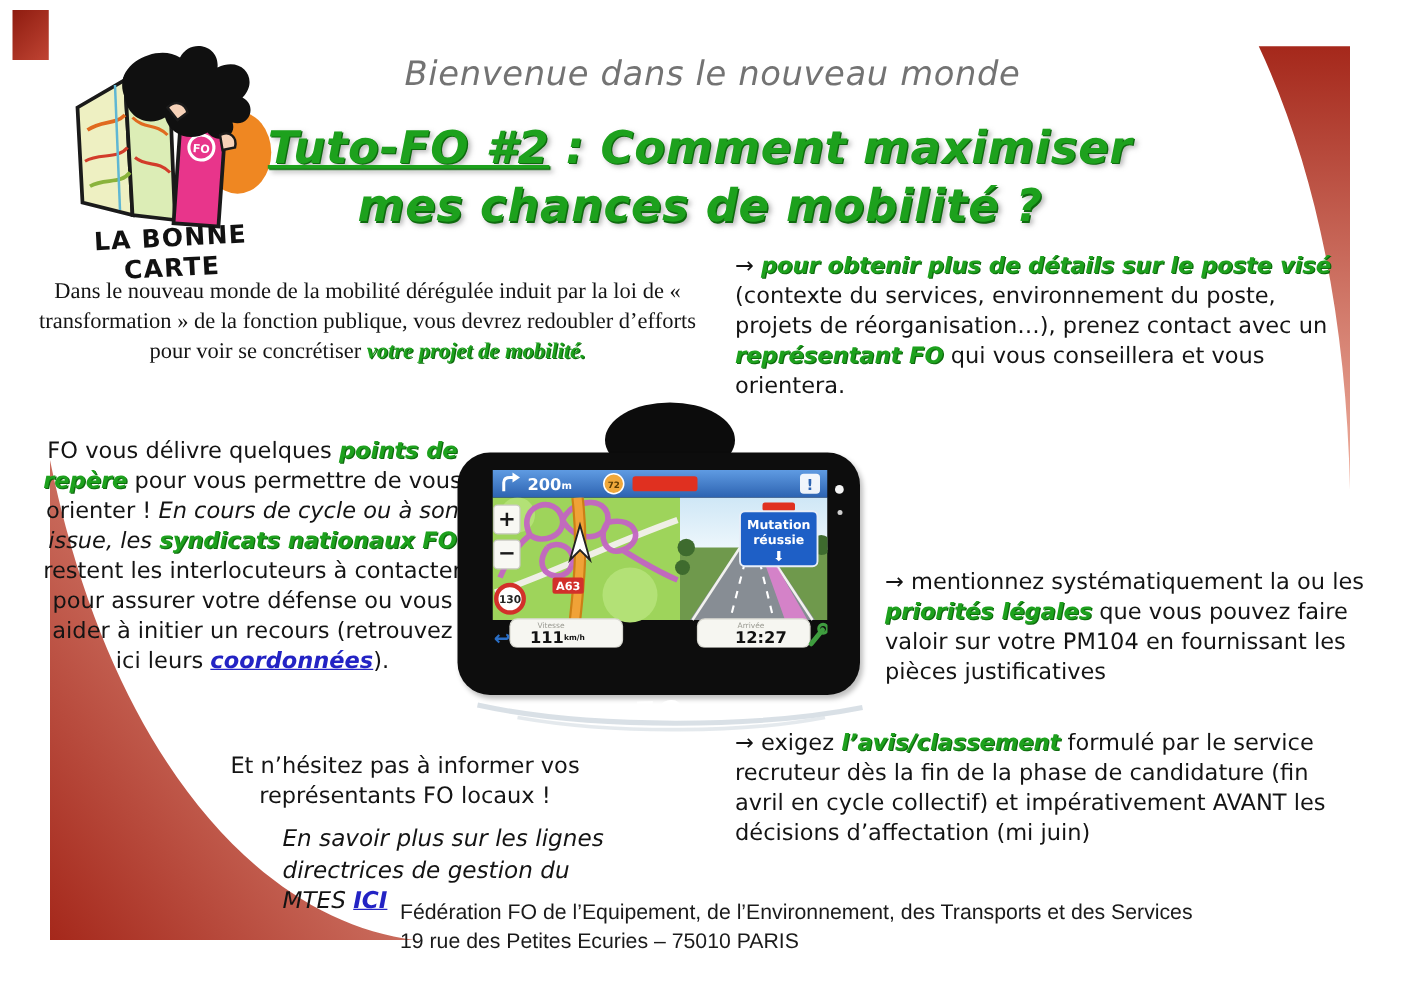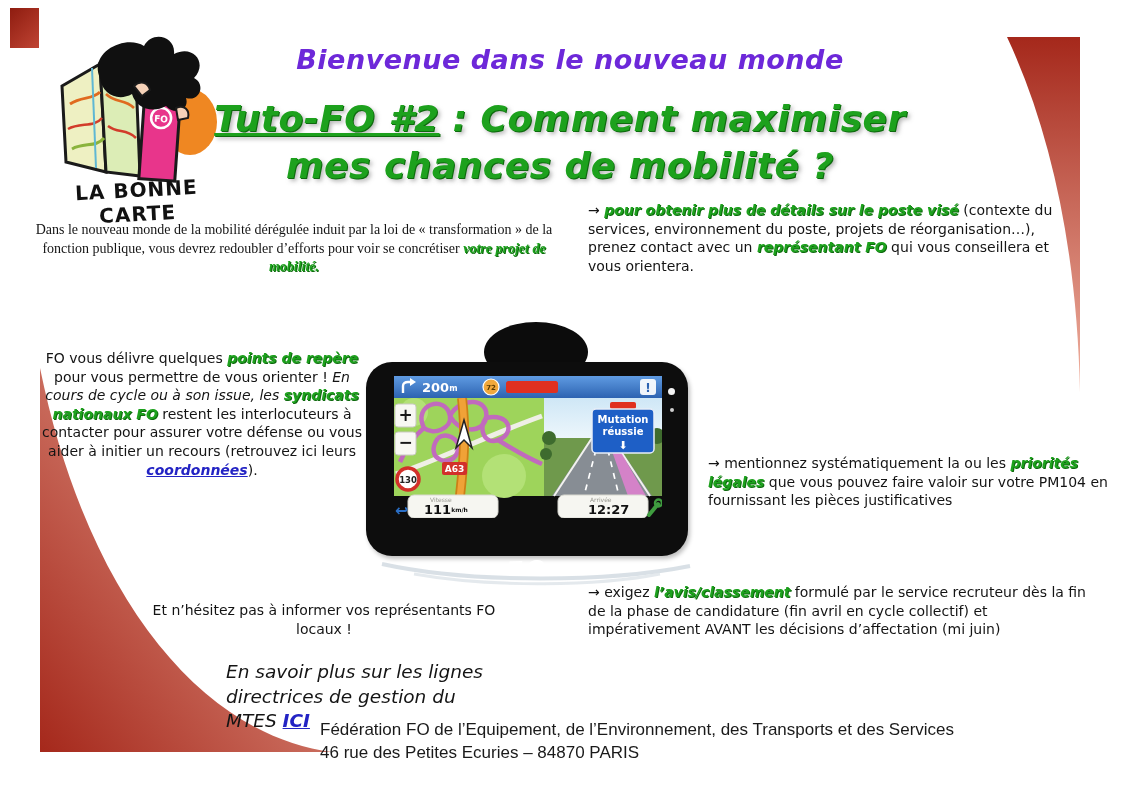--- a/index.html
+++ b/index.html
@@ -1,33 +1,33 @@
 <!DOCTYPE html>
 <html><head>
 <meta charset="utf-8">
 <style>
   html,body { margin:0; padding:0; background:#fff; }
   .page {
     position:relative; width:1123px; height:794px; background:#ffffff;
     overflow:hidden; font-family:"DejaVu Sans", sans-serif; color:#141414;
   }
   .abs { position:absolute; }
-  .body-text { font-size:14px; line-height:1.33; color:#141414; }
+  .body-text { font-size:18px; line-height:1.33; color:#141414; }
   .center { text-align:center; }
   .green {
     color:#1da11d; font-weight:bold; font-style:italic;
     text-shadow:1px 1px 0 #0e6a0e;
   }
   .link {
     color:#2323c4; font-weight:bold; font-style:italic;
     text-decoration:underline; cursor:pointer;
   }
   .italic { font-style:italic; }
   .subtitle {
-    font-size:27px; font-weight:bold; font-style:italic; color:#6d28d9;
+    font-size:27px; font-weight:normal; font-style:italic; color:#737373;
     letter-spacing:0.5px;
   }
   .title {
     font-size:36px; font-weight:bold; font-style:italic; color:#1da11d;
     line-height:1.3; letter-spacing:0.5px;
     text-shadow:1px 1px 0 #0e6a0e, 3px 3px 4px rgba(110,110,110,0.5);
     margin-top:16px;
   }
   .title-underline { text-decoration:underline; text-decoration-thickness:3px; }
   .corner-rect {
@@ -241,16 +241,16 @@
     <div class="gps-brand">FO</div>
 
     <svg class="abs" style="left:-12px;top:232px;" width="356" height="36">
       <path d="M28,6 C120,26 256,24 336,8" stroke="#ccd6dd" stroke-width="4" fill="none" opacity="0.75"></path>
       <path d="M60,16 C140,30 244,28 306,16" stroke="#dde4e9" stroke-width="3" fill="none" opacity="0.8"></path>
     </svg>
   </div>
 
   <div class="abs footer">
     <div>Fédération FO de l’Equipement, de l’Environnement, des Transports et des Services</div>
-    <div>46 rue des Petites Ecuries – 84870 PARIS</div>
+    <div>19 rue des Petites Ecuries – 75010 PARIS</div>
   </div>
 
 </div>
 
 </body></html>

